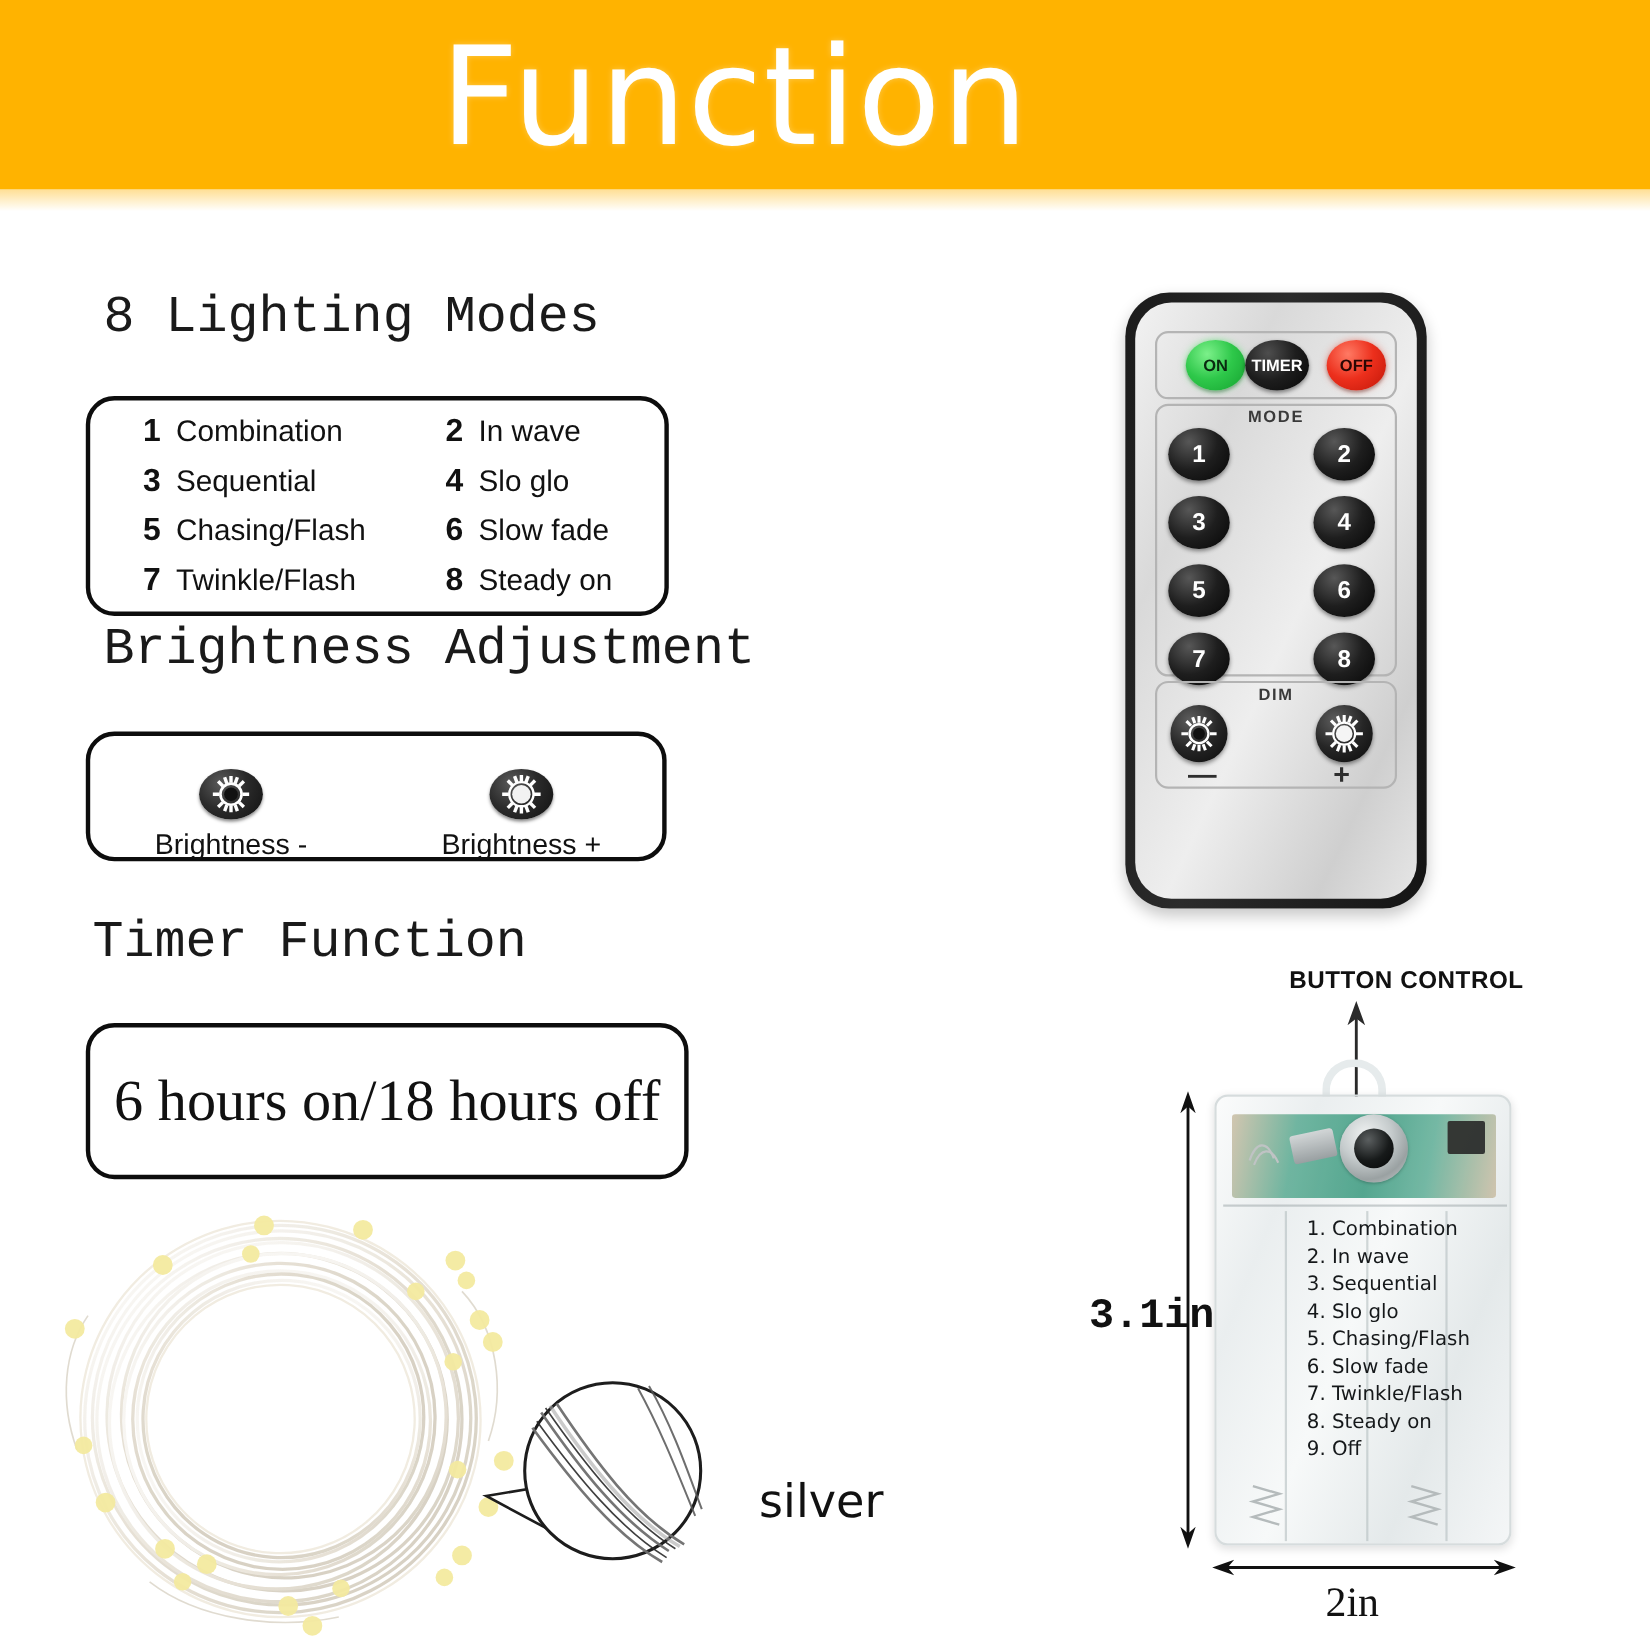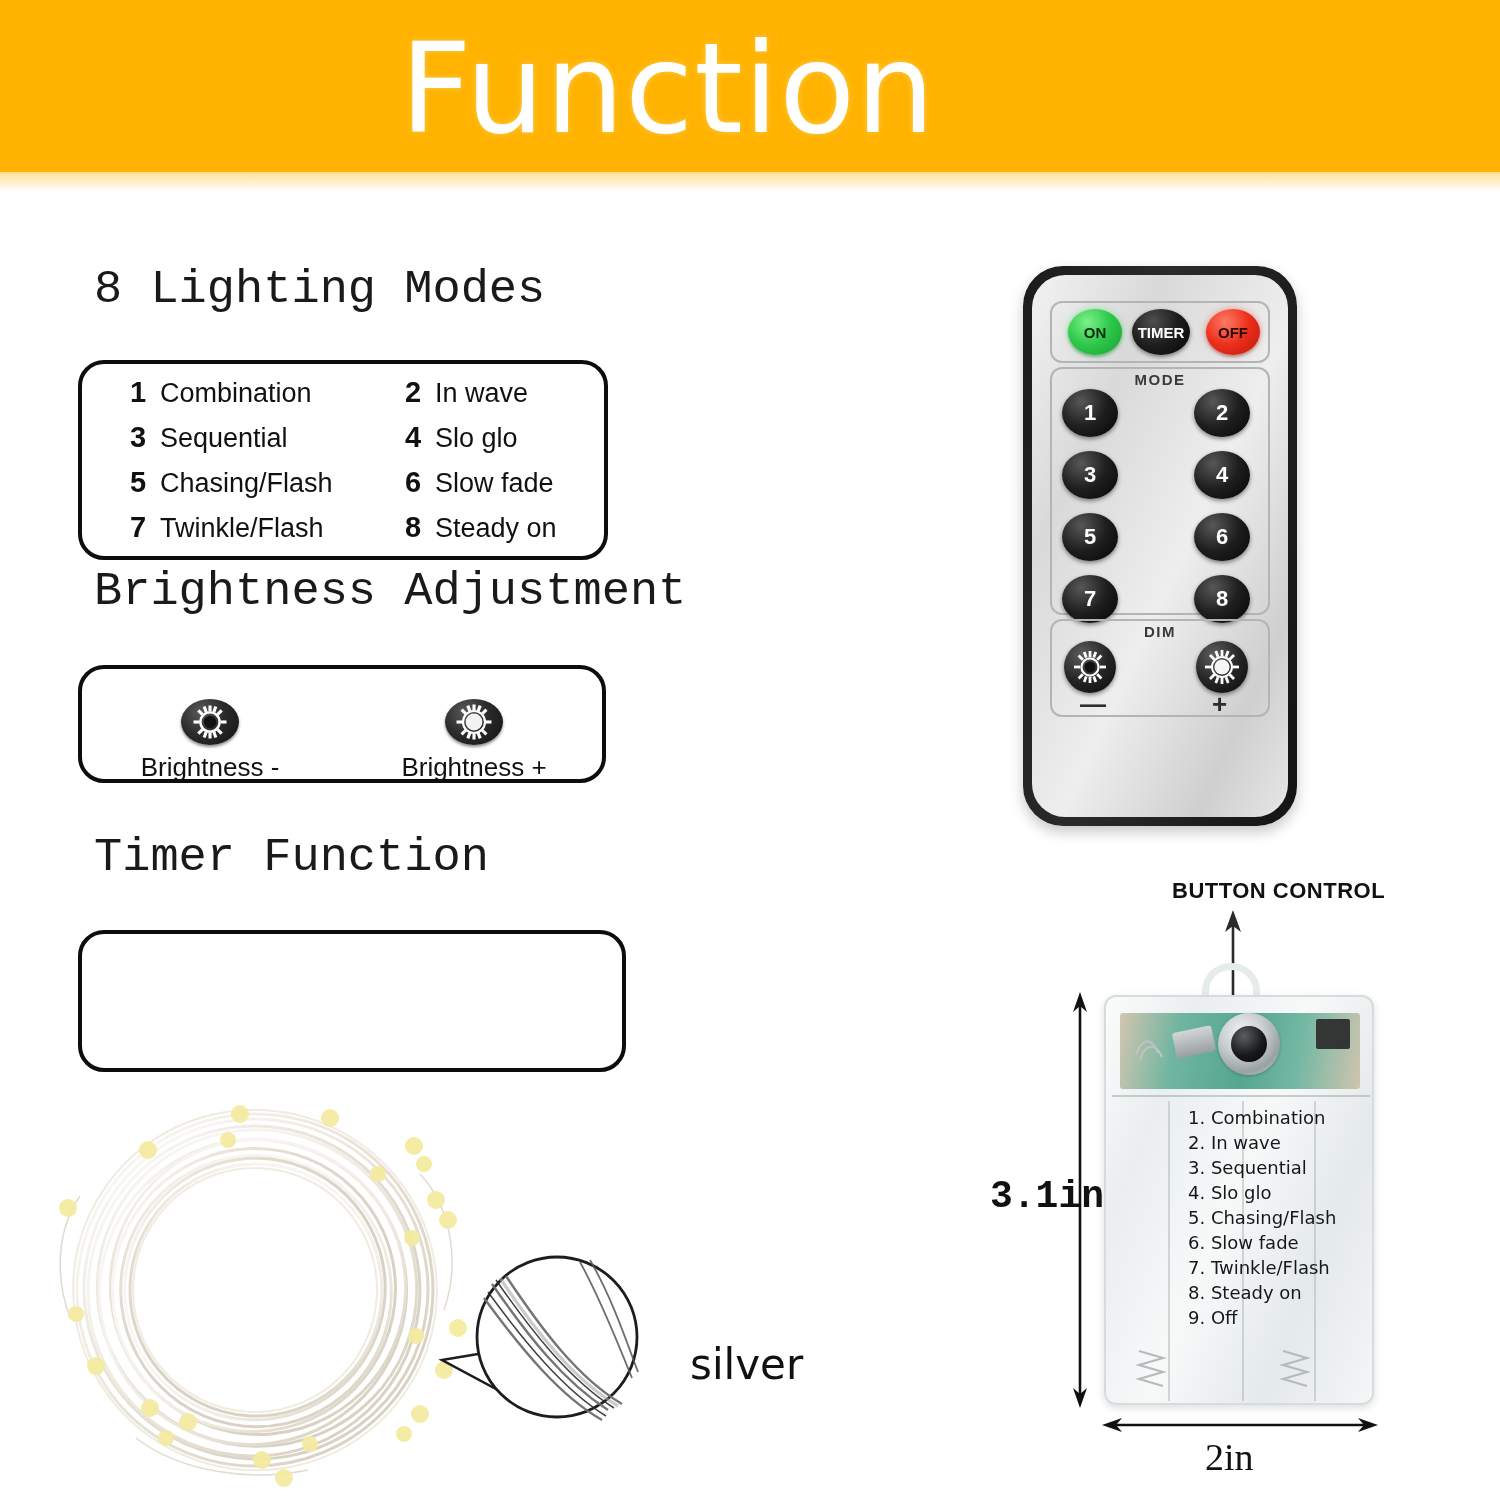--- a/index.html
+++ b/index.html
@@ -130,21 +130,21 @@
   #panel-top   { left: 18px; top: 26px;  width: 220px; height: 62px; }
   #panel-mode  { left: 18px; top: 92px;  width: 220px; height: 248px; }
   #panel-dim   { left: 18px; top: 344px; width: 220px; height: 98px; }
 
   .pill {
     position: absolute; border-radius: 50%;
     display: flex; align-items: center; justify-content: center;
     font-family: "Liberation Sans", sans-serif; font-weight: 700;
   }
   .pill-top { width: 54px; height: 46px; top: 34px; font-size: 15px; }
-  #btn-on  { left: 36px;  background: radial-gradient(circle at 36% 28%, #7cf08a 0%, #2ec84a 48%, #14a12f 100%); color:#0a2a10;
+  #btn-on  { left: 46px;  background: radial-gradient(circle at 36% 28%, #7cf08a 0%, #2ec84a 48%, #14a12f 100%); color:#0a2a10;
              box-shadow: 0 0 7px rgba(60,230,90,0.55), 0 2px 3px rgba(0,0,0,0.3); }
   #btn-timer{ left: 100px; width:58px; background: radial-gradient(circle at 36% 26%, #4e4e4e 0%, #1d1d1d 50%, #070707 100%); color:#fff;
              box-shadow: 0 2px 4px rgba(0,0,0,0.45); }
   #btn-off { left: 174px; background: radial-gradient(circle at 36% 28%, #ff7a64 0%, #ec2f1c 48%, #c01608 100%); color:#2a0604;
              box-shadow: 0 0 7px rgba(240,70,50,0.5), 0 2px 3px rgba(0,0,0,0.3); }
 
   .panel-cap {
     position: absolute; width: 100%; text-align: center;
     font-family: "Liberation Sans", sans-serif;
     font-size: 15px; font-weight: 700; color: #3a3a3a;
@@ -367,24 +367,25 @@
             <line x1="27.0" y1="33.6" x2="29.2" y2="39.4"></line>
             <line x1="29.2" y1="6.6" x2="27.0" y2="12.4"></line>
             <line x1="19.0" y1="33.6" x2="16.8" y2="39.4"></line>
           </g>
         </svg>
       </div>
       <div class="bright-lbl">Brightness +</div>
     </div>
   </div>
 
-  <div class="sec-head" style="left:94px; top:830px;">Timer Function</div>
+  <div class="sec-head" style="left:84px; top:830px;">Timer Function</div>
 
   <div class="rbox" style="left:78px; top:930px; width:548px; height:142px;"></div>
 
+  <div id="timer-text">6 hours on/18 hours off</div>
 
   <div id="coil">
     <svg viewBox="0 0 470 418" aria-hidden="true">
       <defs>
         <linearGradient id="wg" x1="0" y1="0" x2="1" y2="1">
           <stop offset="0" stop-color="#ffffff"></stop>
           <stop offset="0.5" stop-color="#e6e0d4"></stop>
           <stop offset="1" stop-color="#cfc8b9"></stop>
         </linearGradient>
       </defs>

